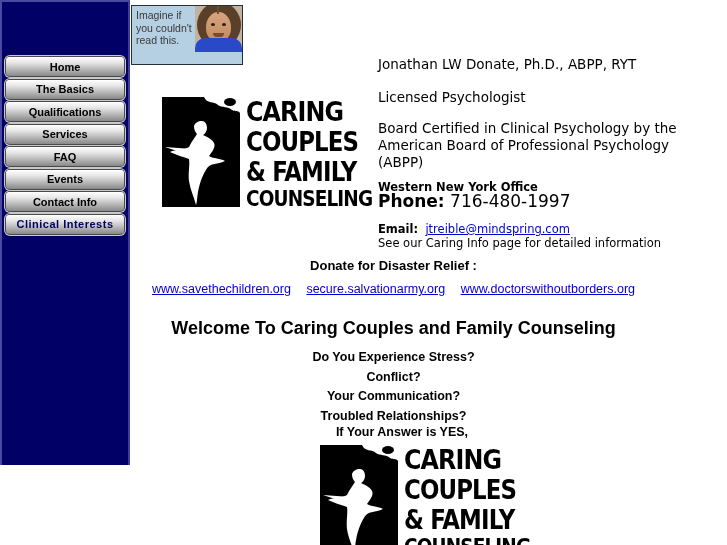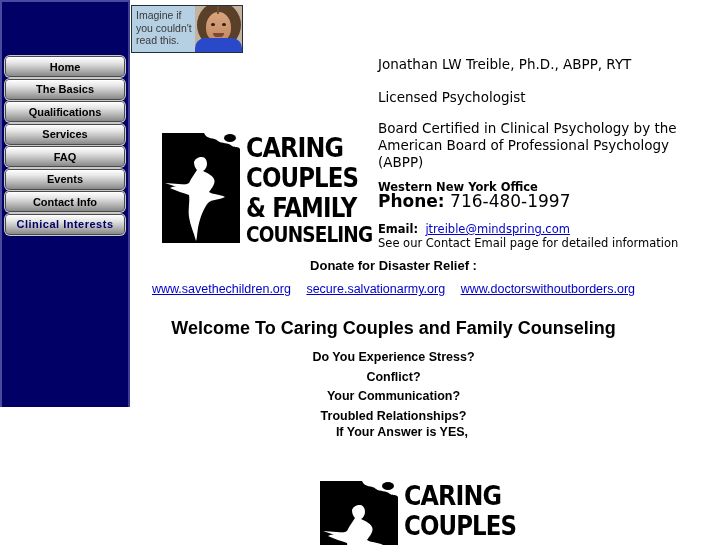--- a/index.html
+++ b/index.html
@@ -1,49 +1,49 @@
 <!DOCTYPE html>
 <html><head>
 <meta charset="utf-8">
 <style>
   html,body{margin:0;padding:0;background:#fff;}
   .page{position:relative;width:727px;height:545px;overflow:hidden;background:#ffffff;
         font-family:"Liberation Sans",sans-serif;}
 
   
-  .sidebar{position:absolute;left:0;top:0;width:130px;height:407px;background:#000066;
+  .sidebar{position:absolute;left:0;top:0;width:130px;height:465px;background:#000066;
            border-top:2px solid #4949a0;border-left:2px solid #4949a0;border-right:2px solid #3d3d94;
            box-sizing:border-box;}
   .nav{position:absolute;top:55px;left:0;width:126px;display:flex;flex-direction:column;gap:3.5px;}
   .nav-btn{width:118px;height:19px;margin:0 auto;border-radius:4px;
            background:linear-gradient(180deg,#ffffff 0%,#e6e6e6 30%,#b8b8b8 65%,#888888 100%);
            box-shadow:0 0 0 1px #4a4a4a,0 0 0 2px #c9c9c9, inset 0 1px 0 #ffffff;
            display:flex;align-items:center;justify-content:center;
            font-weight:bold;font-size:11px;color:#000;cursor:pointer;white-space:nowrap;}
   .nav-btn.active{color:#000066;letter-spacing:0.5px;}
 
   
-  .banner{position:absolute;left:131px;top:5px;width:112px;height:48px;background:#b5cfe3;
+  .banner{position:absolute;left:131px;top:5px;width:112px;height:60px;background:#b5cfe3;
           border:1px solid #26303a;box-sizing:border-box;overflow:hidden;}
   .banner-text{position:absolute;left:4px;top:3px;width:62px;font-size:10.5px;line-height:12.5px;
                color:#3a3a3a;font-family:"Liberation Sans",sans-serif;}
   .girl{position:absolute;right:0;top:0;width:47px;height:46px;background:#c3b39e;overflow:hidden;}
   .girl .hair{position:absolute;left:2px;top:-4px;width:44px;height:46px;border-radius:50%;
               background:#5b4029;}
   .girl .face{position:absolute;left:11px;top:6px;width:25px;height:30px;border-radius:50% 50% 46% 46%;
               background:linear-gradient(180deg,#d9a57e,#c08a62);}
   .girl .part{position:absolute;left:22px;top:-2px;width:2px;height:10px;background:#6d4f33;}
   .girl .eyeL,.girl .eyeR{position:absolute;top:17px;width:4px;height:3px;border-radius:50%;background:#2c1c10;}
   .girl .eyeL{left:16px}.girl .eyeR{left:27px}
   .girl .mouth{position:absolute;left:18px;top:27px;width:11px;height:4px;border-radius:0 0 8px 8px;background:#7e4634;}
   .girl .shirt{position:absolute;left:0px;top:32px;width:47px;height:14px;border-radius:10px 10px 0 0;
                background:#2a49c8;}
 
   
-  .logo{position:absolute;display:flex;align-items:flex-start;margin-top:36px;}
+  .logo{position:absolute;display:flex;align-items:flex-start;}
   .logo-box{width:78px;height:110px;flex:0 0 78px;}
   .logo-text{margin-left:6px;color:#000;font-family:"DejaVu Sans",sans-serif;font-weight:900;
              transform:scaleX(0.88);transform-origin:left top;letter-spacing:-1px;white-space:nowrap;}
   .lt1{font-size:27px;line-height:30px;}
   .lt2{font-size:26px;line-height:30px;}
   .lt3{font-size:26px;line-height:30px;}
   .lt4{font-size:21px;line-height:25px;}
 
   
   .hdr{position:absolute;left:378px;top:56px;width:322px;color:#000;
@@ -112,27 +112,27 @@
     </svg>
     <div class="logo-text">
       <div class="lt1">CARING</div>
       <div class="lt2">COUPLES</div>
       <div class="lt3">&amp; FAMILY</div>
       <div class="lt4">COUNSELING</div>
     </div>
   </div>
 
   <div class="hdr">
-    <div class="name">Jonathan LW Treible, Ph.D., ABPP, RYT</div>
+    <div class="name">Jonathan LW Donate, Ph.D., ABPP, RYT</div>
     <div class="title">Licensed Psychologist</div>
     <div class="cert">Board Certified in Clinical Psychology by the American Board of Professional Psychology (ABPP)</div>
     <div class="office">Western New York Office</div>
     <div class="phone"><b>Phone:</b> <span>716-480-1997</span></div>
     <div class="email-line"><b>Email:</b>&nbsp; <a class="lnk">jtreible@mindspring.com</a></div>
-    <div class="note">See our Contact Email page for detailed information</div>
+    <div class="note">See our Caring Info page for detailed information</div>
   </div>
 
   <div class="mid">
     <div class="donate">Donate for Disaster Relief :</div>
     <div class="links">
       <a class="lnk">www.savethechildren.org</a>
       <a class="lnk">secure.salvationarmy.org</a>
       <a class="lnk">www.doctorswithoutborders.org</a>
     </div>
     <div class="welcome">Welcome To Caring Couples and Family Counseling</div>

